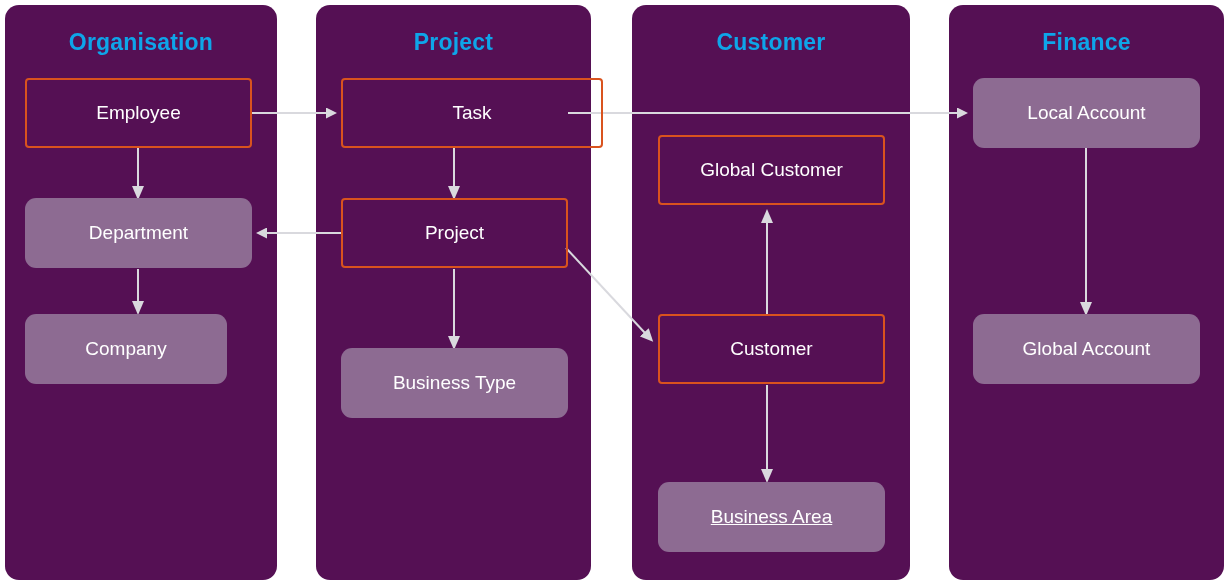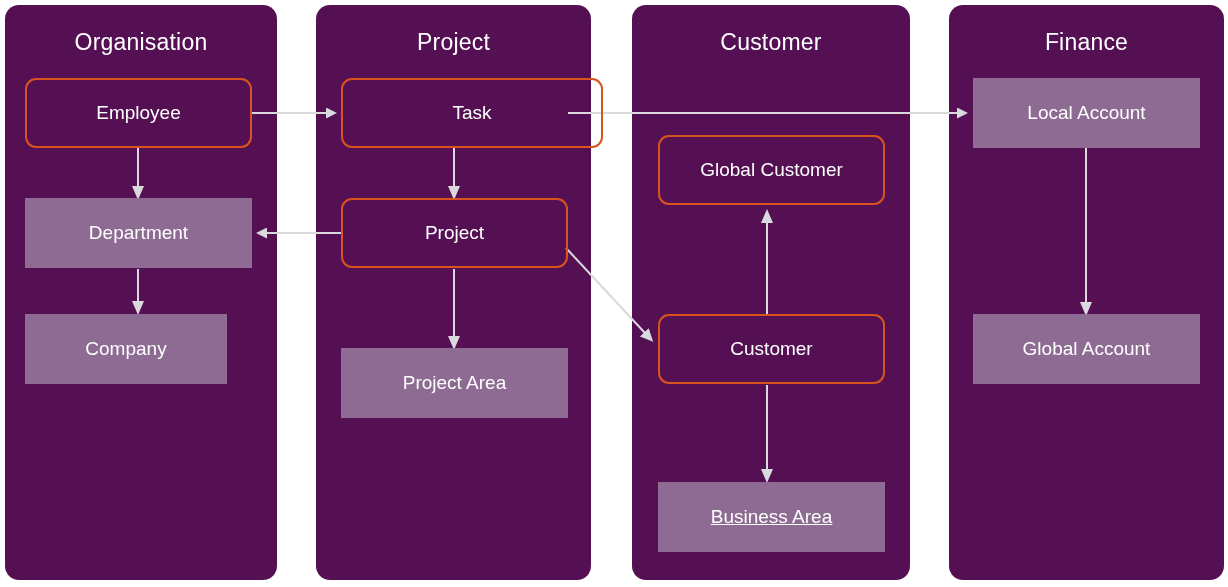--- a/index.html
+++ b/index.html
@@ -26,23 +26,23 @@
     background: #551054;
     border-radius: 14px;
     box-sizing: border-box;
   }
   .panel-title {
     position: absolute;
     top: 22px;
     left: 0;
     width: 100%;
     text-align: center;
-    color: #ffffff;
+    color: #0ea5e9;
     font-size: 23px;
-    font-weight: normal;
+    font-weight: bold;
     letter-spacing: 0.2px;
     line-height: 30px;
     white-space: nowrap;
   }
 
   
   .node {
     position: absolute;
     box-sizing: border-box;
     display: flex;
@@ -51,27 +51,27 @@
     color: #ffffff;
     font-size: 19px;
     font-weight: normal;
     text-align: center;
     line-height: 24px;
     white-space: nowrap;
     z-index: 5;
   }
   .node.filled {
     background: #8d6b92;
-    border-radius: 0;
+    border-radius: 11px;
     border: 0;
   }
   .node.outlined {
     background: transparent;
     border: 2.5px solid #d9531e;
-    border-radius: 11px;
+    border-radius: 4px;
   }
 
   
   #wires {
     position: absolute;
     left: 0;
     top: 0;
     width: 1228px;
     height: 587px;
     z-index: 3;
@@ -155,21 +155,21 @@
 
   <div class="node outlined" style="left:341px; top:78px; width:262px; height:70px;">
     <span>Task</span>
   </div>
 
   <div class="node outlined" style="left:341px; top:198px; width:227px; height:70px;">
     <span>Project</span>
   </div>
 
   <div class="node filled" style="left:341px; top:348px; width:227px; height:70px;">
-    <span>Project Area</span>
+    <span>Business Type</span>
   </div>
 
   <div class="node outlined" style="left:658px; top:135px; width:227px; height:70px;">
     <span>Global Customer</span>
   </div>
 
   <div class="node outlined" style="left:658px; top:314px; width:227px; height:70px;">
     <span>Customer</span>
   </div>
 

